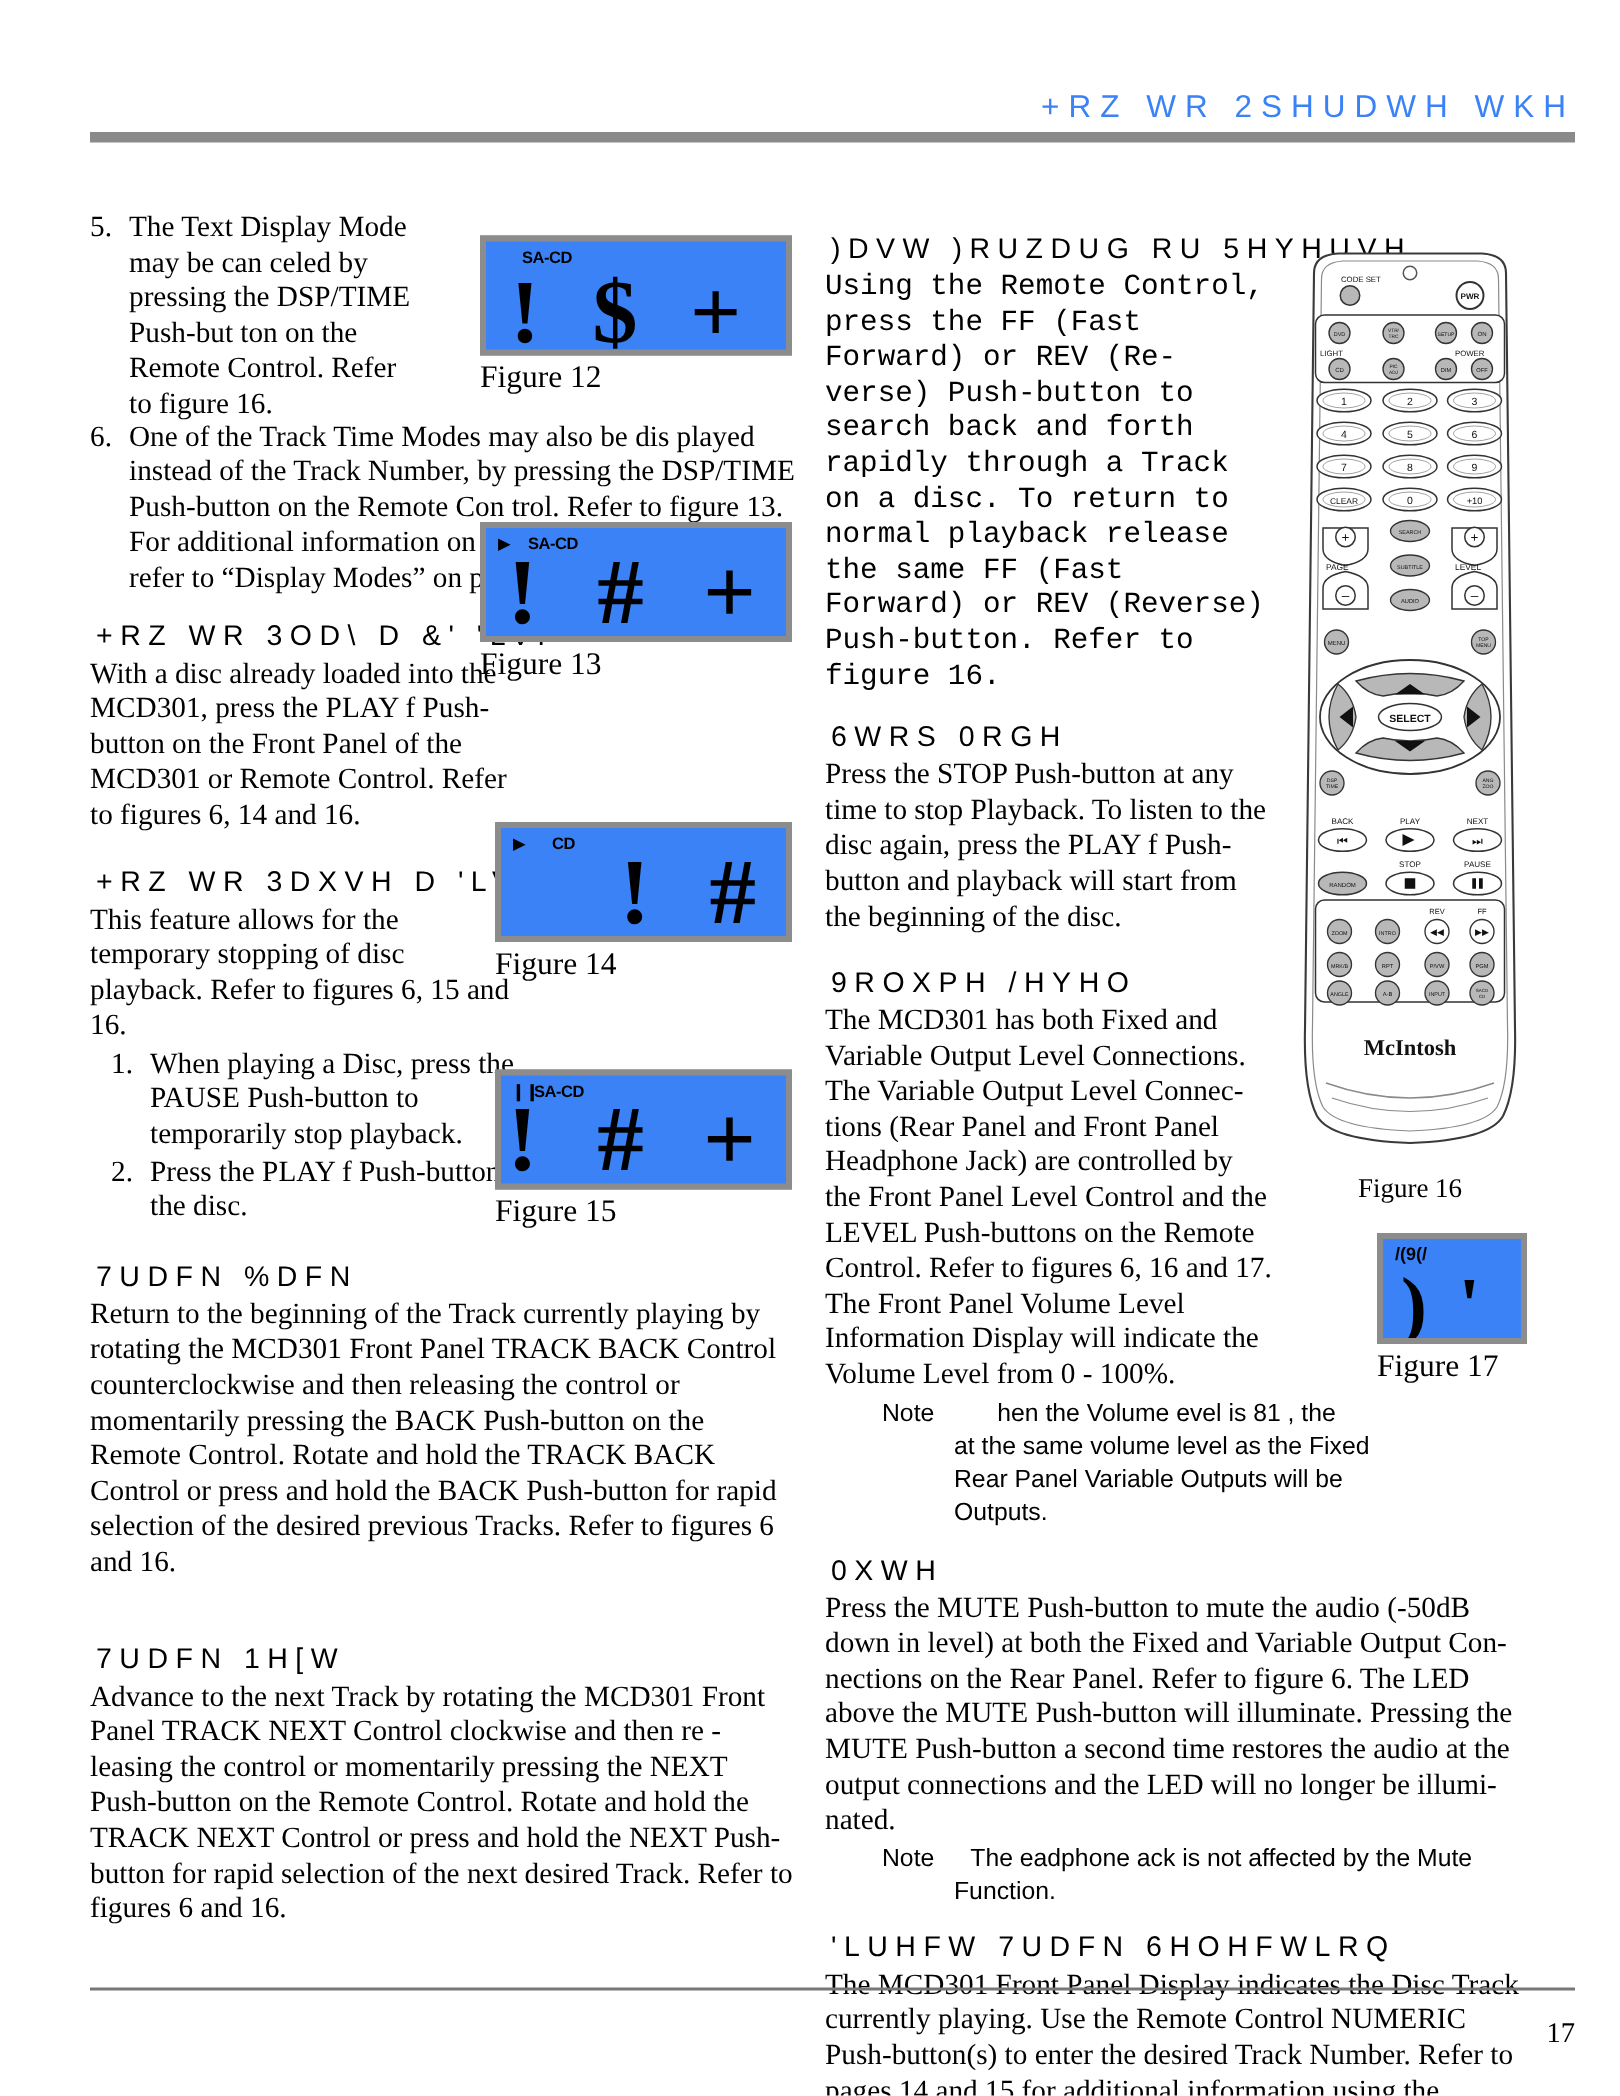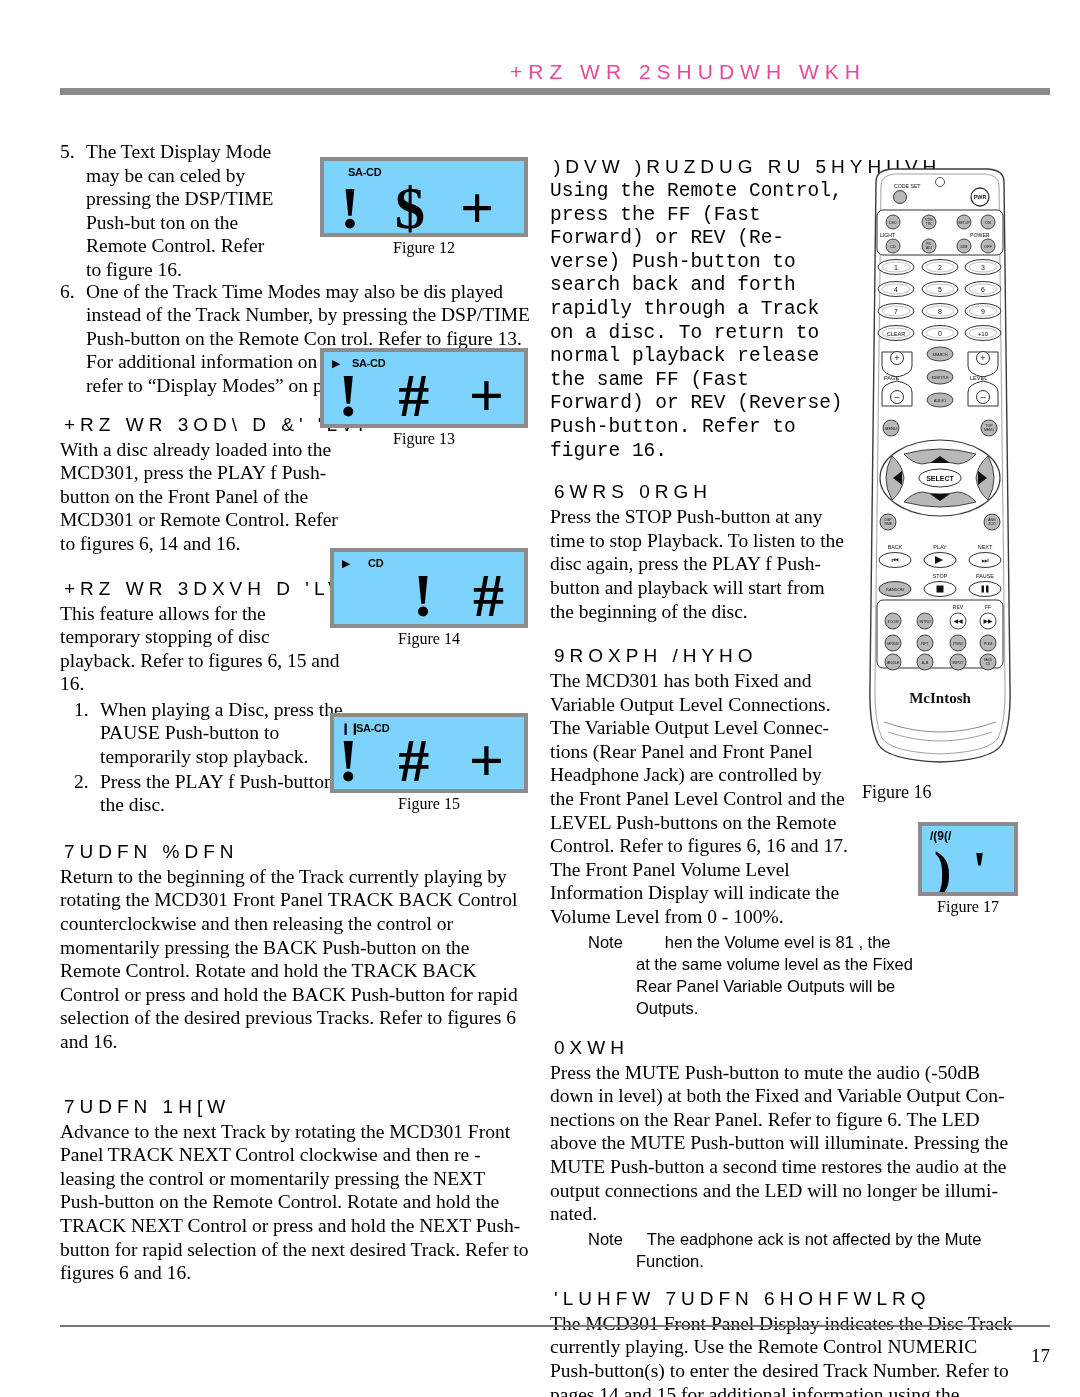--- a/index.html
+++ b/index.html
@@ -21,22 +21,22 @@
     top: 60px; left: 60px; right: 30px;
     height: 40px;
   }
   .header-title {
     position: absolute;
     right: 0; top: 0;
     font-family: "Liberation Sans", sans-serif;
     font-size: 21px;
     letter-spacing: 6px;
     white-space: nowrap;
-    color: #ec4899;
-    text-align: left;
+    color: #3b82f6;
+    text-align: right;
     width: 540px;
     overflow: hidden;
     direction: ltr;
   }
   .header-rule {
     position: absolute;
     left: 0; top: 28px;
     width: 100%;
     height: 7px;
     background: #8a8a8a;
@@ -91,21 +91,21 @@
   }
   .note-block .note-lbl { display: inline; }
   .note-ind { display: block; padding-left: 48px; }
 
   
   .fig {
     position: absolute;
   }
   .lcd {
     border: 4px solid #8c8c8c;
-    background: #7dd3fc;
+    background: #3b82f6;
     position: relative;
     overflow: hidden;
   }
   .lcd-tag {
     position: absolute;
     font-family: "Liberation Sans", sans-serif;
     font-weight: bold;
     font-size: 11px;
     letter-spacing: -0.3px;
     top: 5px;
@@ -121,36 +121,37 @@
     right: 8px;
     bottom: -8px;
     font-family: "Liberation Serif", serif;
     font-weight: bold;
     font-size: 62px;
     letter-spacing: 12px;
     white-space: nowrap;
     line-height: 74px;
   }
   .fig-cap {
-    text-align: center;
-    font-size: 16px;
+    text-align: left;
+    font-size: 21px;
     margin-top: 2px;
     font-family: "Liberation Serif", serif;
   }
 
   
   .remote-wrap {
     position: absolute;
     left: 862px; top: 166px;
     width: 156px; height: 600px;
   }
   .remote-cap {
     position: absolute;
     left: 862px; top: 782px;
     width: 156px;
+    text-align: center;
     font-size: 18px;
   }
 
   
   .footer {
     position: absolute;
     left: 60px; right: 30px;
     bottom: 38px;
     height: 34px;
   }

